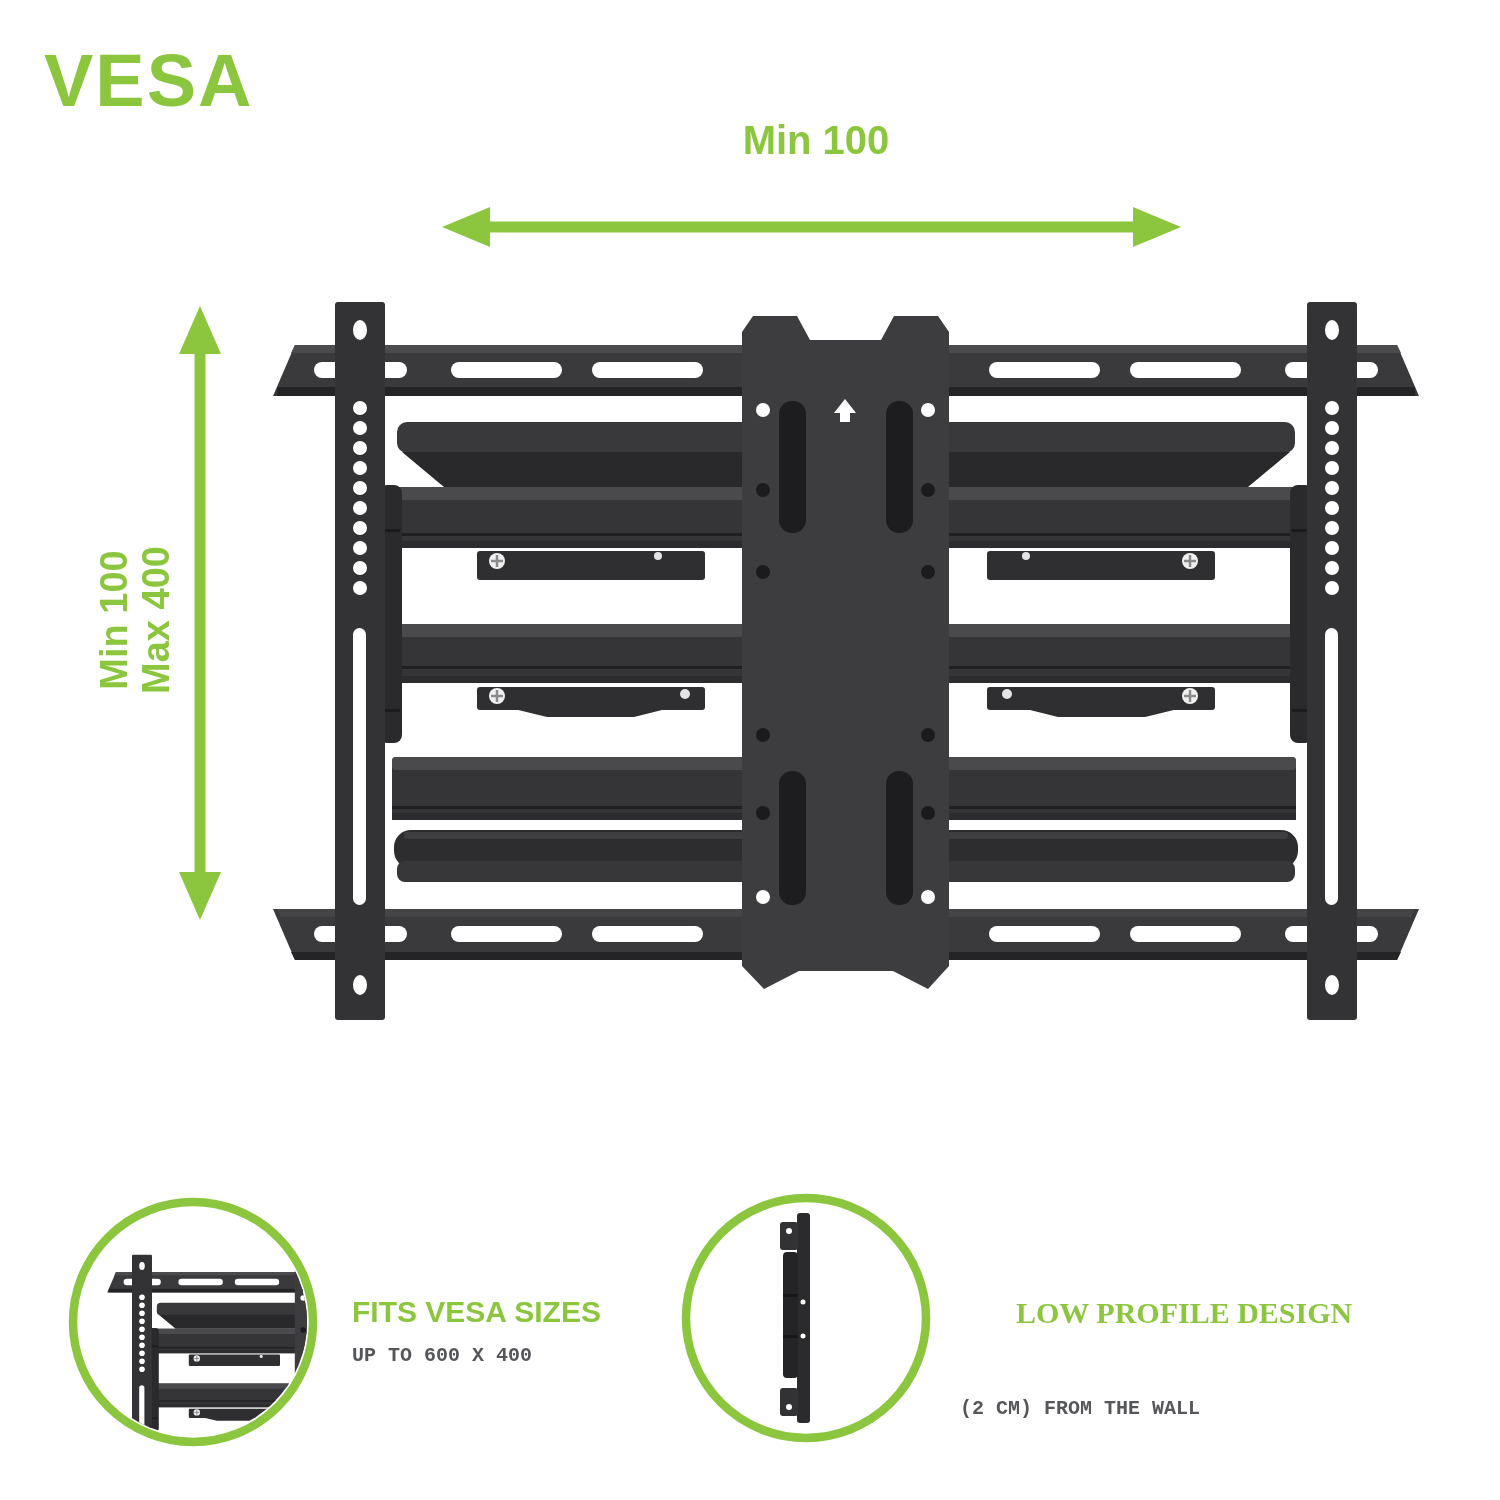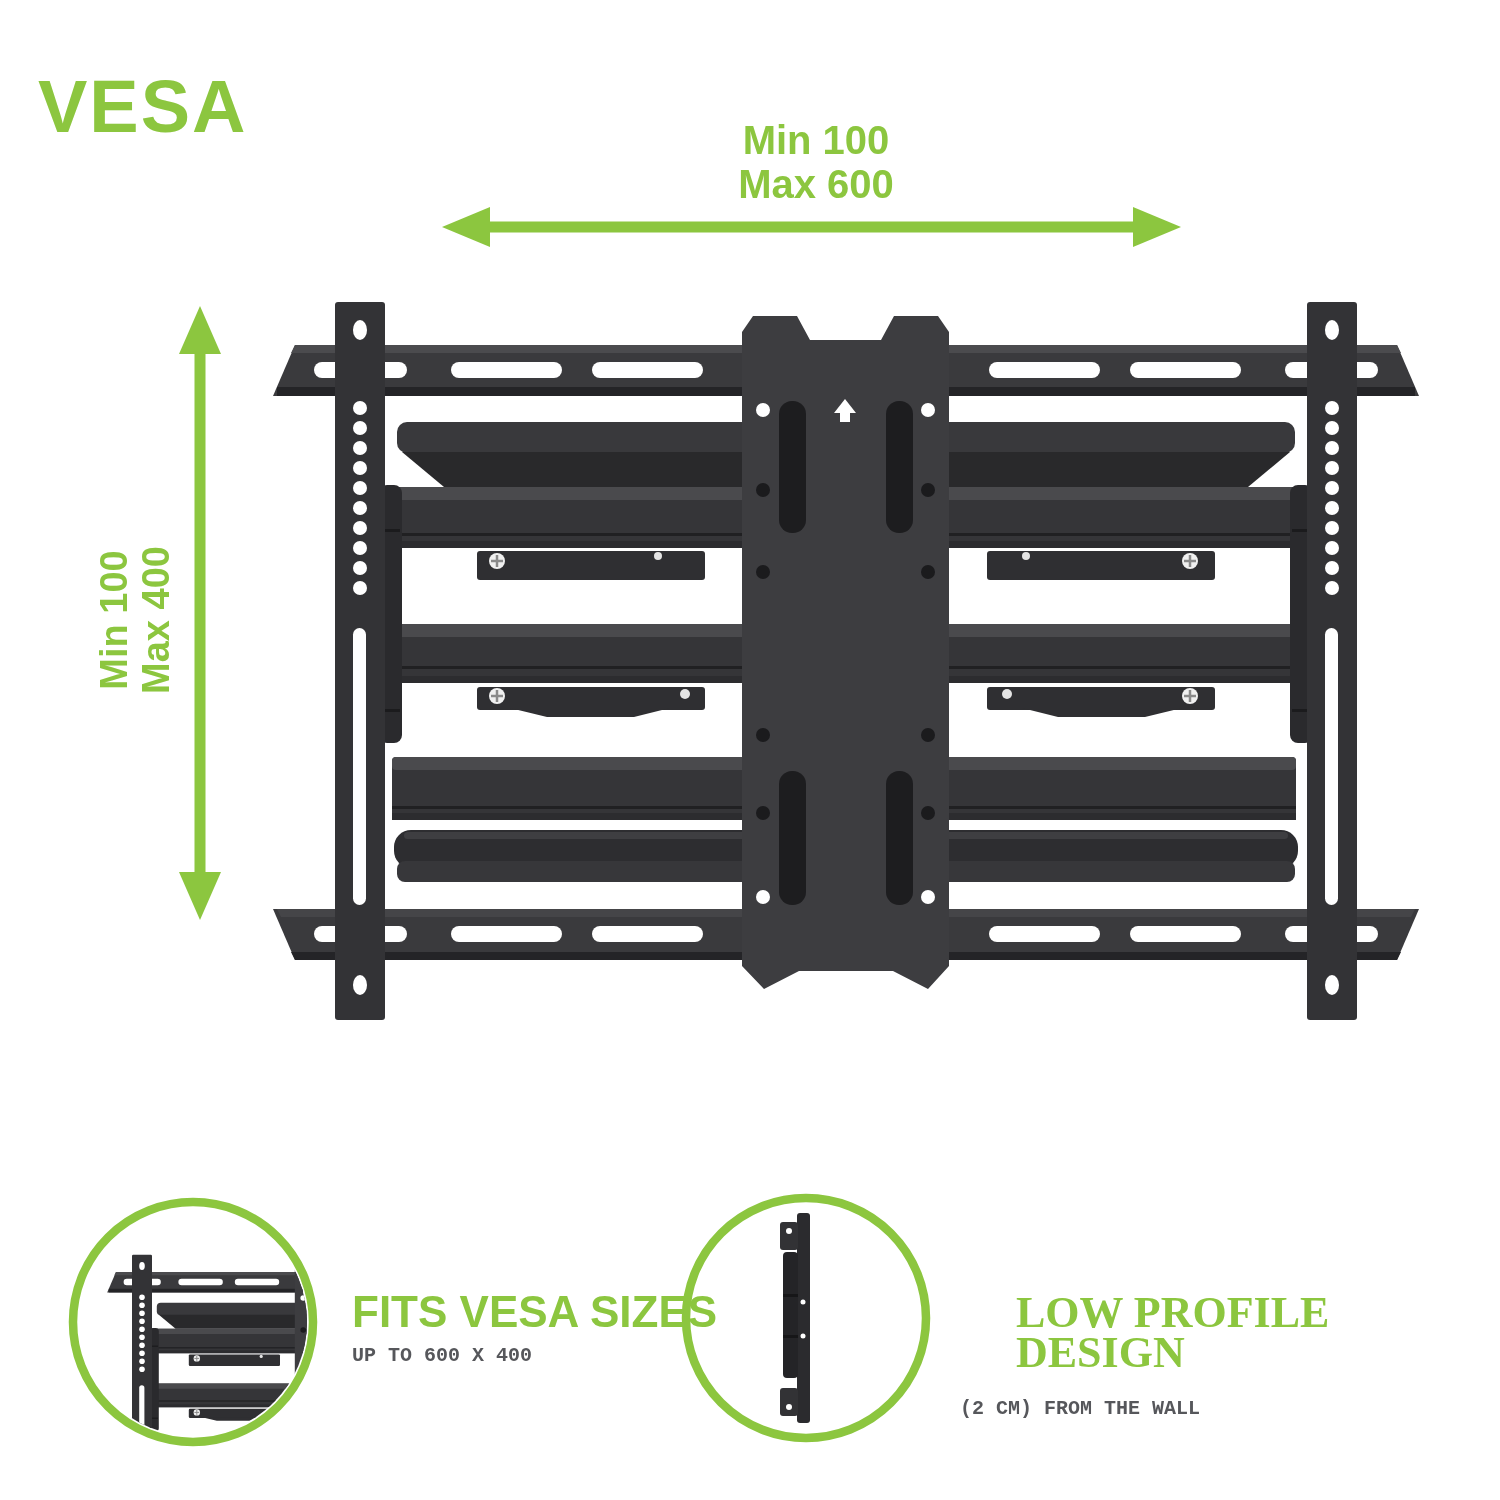--- a/index.html
+++ b/index.html
@@ -6,37 +6,36 @@
   #stage{
     position:relative;
     width:1500px;height:1500px;
     background:#ffffff;
     overflow:hidden;
     font-family:"Liberation Sans", sans-serif;
   }
   #art{position:absolute;left:0;top:0;width:1500px;height:1500px;}
   .txt{position:absolute;font-weight:bold;}
   #title{
-    left:38px;top:38px;
+    left:44px;top:38px;
     font-size:74px;letter-spacing:2px;
     color:var(--green);
-    margin-top:26px;
   }
   #top-dim{
     left:616px;top:118px;width:400px;
     text-align:center;font-size:40px;line-height:44px;
     color:var(--green);
   }
   #left-dim{
     left:135px;top:620px;
     transform:translate(-50%,-50%) rotate(-90deg);
     text-align:center;font-size:38px;line-height:42px;
     color:var(--green);white-space:nowrap;
   }
-  .callout-heading{color:var(--green);font-size:44px;line-height:40px;}
+  .callout-heading{color:var(--green);font-size:30px;line-height:40px;}
   .callout-sub{color:var(--gray);font-size:20px;line-height:38px;font-family:Liberation Mono, monospace;}
   #co1-head{left:352px;top:1292px;}
   #co1-line1{left:352px;top:1337px;}
   #co2-head{left:1016px;top:1293px;font-family:Liberation Serif, serif;}
   #co2-line1{left:960px;top:1346px;}
   #co2-line2{left:960px;top:1390px;}
 </style>
 </head>
 <body>
 
@@ -233,21 +232,20 @@
       <rect x="780" y="1388" width="18" height="28" rx="3" fill="#323235"></rect>
       <circle cx="789" cy="1407" r="3" fill="#FFFFFF"></circle>
     </g>
     <circle cx="806" cy="1318" r="120" fill="none" stroke="#8CC63F" stroke-width="8.5"></circle>
   </svg>
 
   <div id="title" class="txt">VESA</div>
 
   <div id="top-dim" class="txt">
     <div>Min 100</div>
-    <div>Max 600</div>
   </div>
 
   <div id="left-dim" class="txt">
     <div>Min 100</div>
     <div>Max 400</div>
   </div>
 
   <div id="co1-head" class="txt callout-heading">FITS VESA SIZES</div>
   <div id="co1-line1" class="txt callout-sub">UP TO 600 X 400</div>
 

